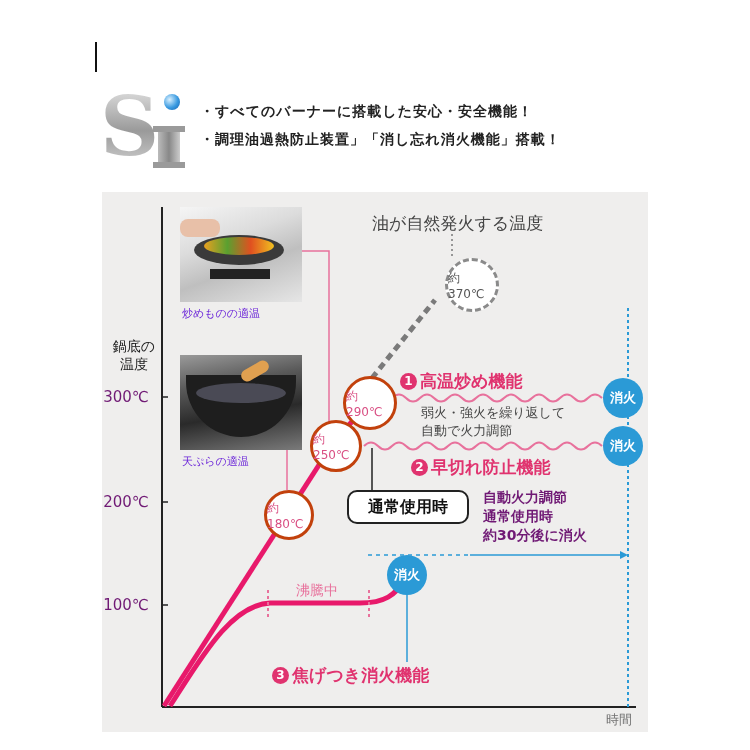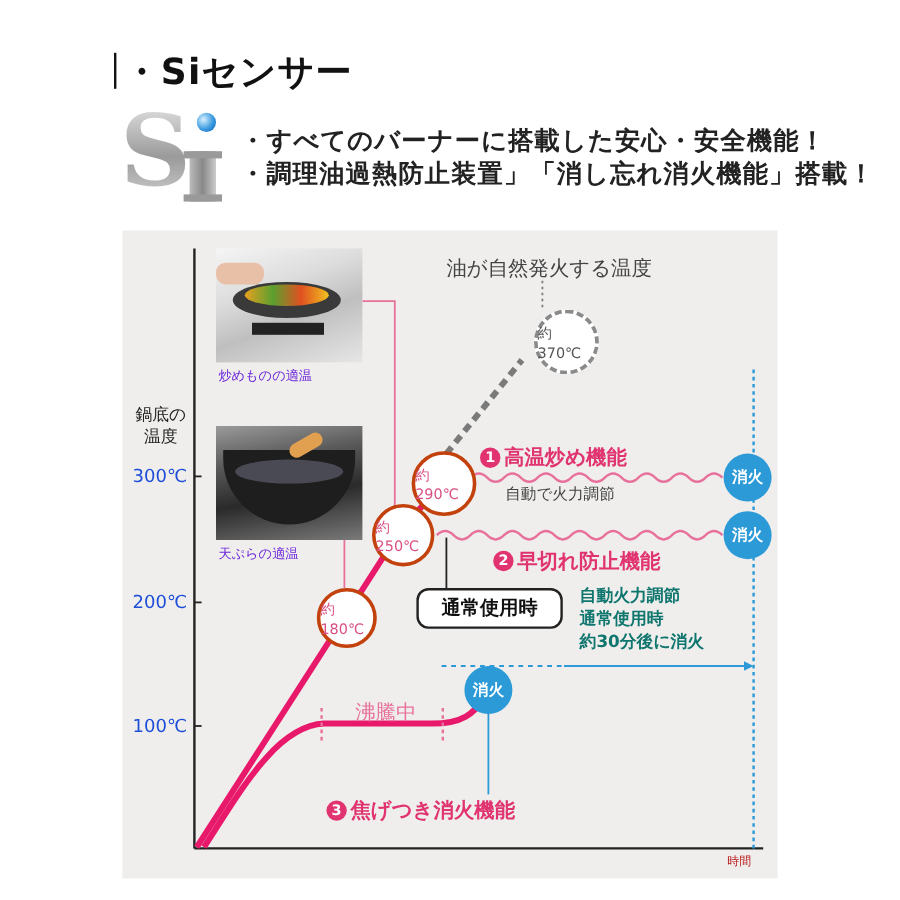--- a/index.html
+++ b/index.html
@@ -11,49 +11,49 @@
   .logo { left:100px; top:92px; width:86px; height:78px; }
   .logo .S { position:absolute; left:0; top:-14px; font-family:"DejaVu Serif", serif; font-size:82px; font-weight:bold;
              color:#c8c8c8; background:linear-gradient(180deg,#eee 0%,#9a9a9a 55%,#d8d8d8 100%);
              -webkit-background-clip:text; background-clip:text; -webkit-text-fill-color:transparent; }
   .logo .I { position:absolute; left:58px; top:34px; width:22px; height:42px;
              background:linear-gradient(90deg,#bbb,#888,#ccc); }
   .logo .I:before, .logo .I:after { content:""; position:absolute; left:-5px; width:32px; height:6px; background:#9a9a9a; }
   .logo .I:before { top:0; } .logo .I:after { bottom:0; }
   .logo .dot { position:absolute; left:64px; top:2px; width:16px; height:16px; border-radius:50%;
                background:radial-gradient(circle at 35% 35%, #d8f0ff 0%, #3a9ae0 55%, #1060b0 100%); }
-  .bullet { left:200px; font-size:21px; font-weight:bold; color:#222; white-space:nowrap; letter-spacing:1px; }
+  .bullet { left:200px; font-size:14px; font-weight:bold; color:#222; white-space:nowrap; letter-spacing:1px; }
   .panel { left:102px; top:192px; width:546px; height:540px; background:#efeeed; }
   svg.chart { position:absolute; left:0; top:0; }
   .lbl { position:absolute; white-space:nowrap; }
-  .ytick { font-size:15px; color:#1d4ed8; text-align:right; width:60px; }
+  .ytick { font-size:15px; color:#701a75; text-align:center; width:60px; }
   .photo { position:absolute; overflow:hidden; }
   .photo1 { left:180px; top:207px; width:122px; height:95px;
             background:linear-gradient(160deg,#f5f5f5 0%,#dcdcdc 35%,#bfbfbf 60%,#e6e6e6 100%); }
   .photo2 { left:180px; top:355px; width:122px; height:95px;
             background:linear-gradient(170deg,#9a9a9a 0%,#5a5a5a 30%,#2a2a2a 60%,#7a7a7a 100%); }
   .caption { font-size:11px; color:#6d28d9; }
   .circle-pink { position:absolute; border-radius:50%; background:#fff; border:3px solid #c2410c; color:#d94f83;
                  font-size:12px; display:flex; align-items:center; justify-content:center; box-sizing:border-box; }
   .circle-blue { position:absolute; border-radius:50%; background:#2b9ad6; color:#fff; font-weight:bold;
                  font-size:13px; display:flex; align-items:center; justify-content:center; }
   .circle-gray { position:absolute; border-radius:50%; background:#fff; border:3px dashed #8a8a8a; color:#555;
                  font-size:12px; display:flex; align-items:center; justify-content:center; box-sizing:border-box; }
   .feat { font-size:17px; font-weight:bold; color:#e0336f; }
   .num { display:inline-block; width:17px; height:17px; border-radius:50%; background:#e0336f; color:#fff;
          font-size:12px; text-align:center; line-height:17px; margin-right:3px; vertical-align:2px; }
   .note { font-size:13px; color:#444; line-height:18px; }
   .normal-box { position:absolute; left:347px; top:490px; width:122px; height:34px; border:2px solid #222; border-radius:10px;
                 background:#fff; font-size:16px; font-weight:bold; color:#111; display:flex; align-items:center; justify-content:center; box-sizing:border-box; }
-  .blue-note { font-size:14px; font-weight:bold; color:#0f766e; line-height:19px; }
+  .blue-note { font-size:14px; font-weight:bold; color:#701a75; line-height:19px; }
 </style>
 </head>
 <body>
 
-<div class="abs title"><span class="bar"></span><span>・Siセンサー</span></div>
+<div class="abs title"><span class="bar"></span></div>
 
 <div class="abs logo">
   <span class="S">S</span>
   <span class="I"></span>
   <span class="dot"></span>
 </div>
 
 <div class="abs bullet" style="top:103px;">・すべてのバーナーに搭載した安心・安全機能！</div>
 <div class="abs bullet" style="top:131px;">・調理油過熱防止装置」「消し忘れ消火機能」搭載！</div>
 
@@ -94,21 +94,21 @@
   <line x1="407" y1="593" x2="407" y2="662" stroke="#2b9ad6" stroke-width="1.5"></line>
 </svg>
 
 <div class="lbl" style="left:108px;top:337px;font-size:14px;line-height:18px;text-align:center;width:52px;">
   <div>鍋底の</div>
   <div>温度</div>
 </div>
 <div class="lbl ytick" style="left:96px;top:388px;">300℃</div>
 <div class="lbl ytick" style="left:96px;top:493px;">200℃</div>
 <div class="lbl ytick" style="left:96px;top:596px;">100℃</div>
-<div class="lbl" style="left:606px;top:711px;font-size:10px;color:#b91c1c;">時間</div>
+<div class="lbl" style="left:606px;top:711px;font-size:13px;color:#737373;">時間</div>
 
 <div class="photo photo1">
   <div style="position:absolute;left:14px;top:28px;width:90px;height:30px;border-radius:50%;background:#3a3a3a;"></div>
   <div style="position:absolute;left:24px;top:30px;width:70px;height:18px;border-radius:50%;background:linear-gradient(90deg,#e8a020,#5aa030,#e05020,#f0c020);"></div>
   <div style="position:absolute;left:0;top:12px;width:40px;height:18px;background:#e8c0a8;border-radius:8px;"></div>
   <div style="position:absolute;left:30px;top:62px;width:60px;height:10px;background:#222;"></div>
 </div>
 <div class="lbl caption" style="left:182px;top:306px;">炒めものの適温</div>
 
 <div class="photo photo2">
@@ -120,26 +120,27 @@
 
 <div class="lbl" style="left:372px;top:212px;font-size:17px;color:#444;">油が自然発火する温度</div>
 
 <div class="circle-pink" style="left:264px;top:490px;width:50px;height:50px;">約180℃</div>
 <div class="circle-pink" style="left:310px;top:420px;width:52px;height:52px;">約250℃</div>
 <div class="circle-pink" style="left:343px;top:376px;width:54px;height:54px;">約290℃</div>
 <div class="circle-gray" style="left:426px;top:258px;width:54px;height:54px;margin-left:19px;">約370℃</div>
 
 <div class="lbl feat" style="left:400px;top:370px;"><span class="num">1</span><span>高温炒め機能</span></div>
 <div class="lbl note" style="left:421px;top:404px;">
+  <div>弱火・強火を繰り返して</div>
   <div>自動で火力調節</div>
 </div>
 <div class="lbl feat" style="left:411px;top:456px;"><span class="num">2</span><span>早切れ防止機能</span></div>
 <div class="lbl feat" style="left:272px;top:664px;"><span class="num">3</span><span>焦げつき消火機能</span></div>
 
-<div class="lbl" style="left:296px;top:582px;font-size:17px;color:#e8719c;">沸騰中</div>
+<div class="lbl" style="left:296px;top:582px;font-size:14px;color:#e8719c;">沸騰中</div>
 
 <div class="normal-box">通常使用時</div>
 
 <div class="lbl blue-note" style="left:483px;top:488px;">
   <div>自動火力調節</div>
   <div>通常使用時</div>
   <div>約30分後に消火</div>
 </div>
 
 <div class="circle-blue" style="left:603px;top:378px;width:40px;height:40px;">消火</div>

